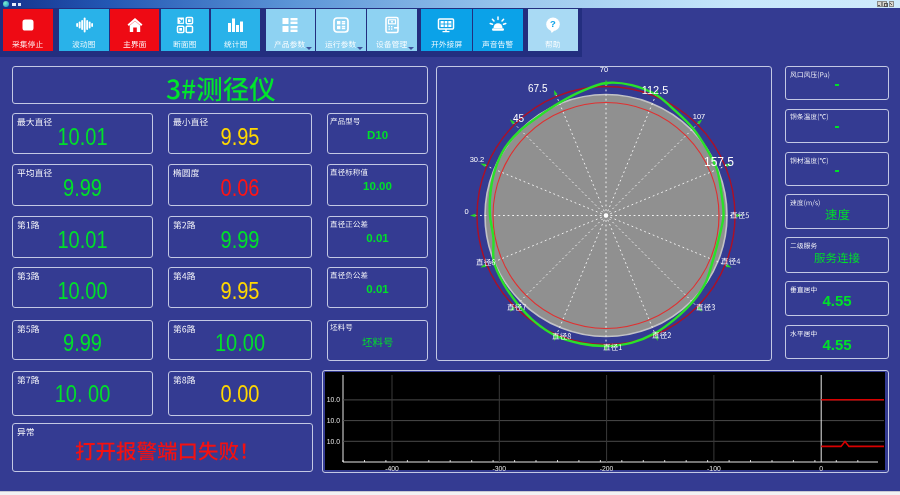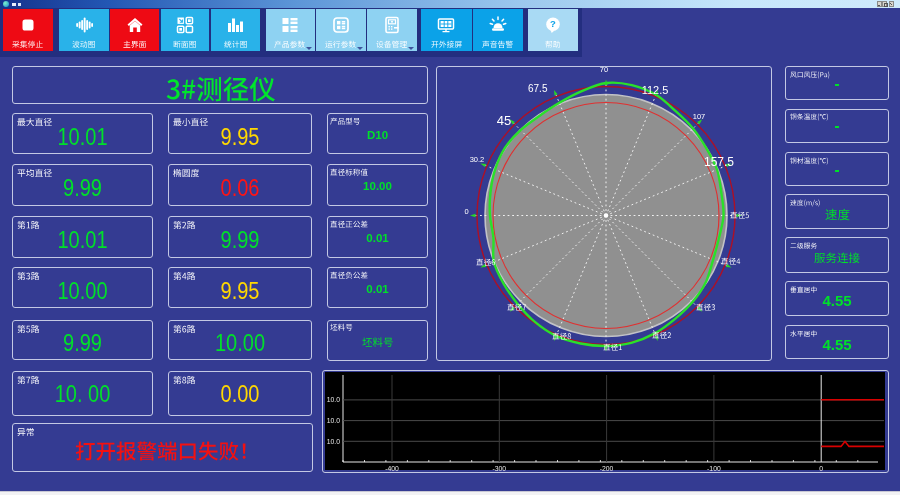--- a/index.html
+++ b/index.html
@@ -309,21 +309,21 @@
     <polygon points="44.4,201.5 48.8,197.9 50.1,201.0" fill="#28d428"></polygon>
     <polygon points="73.8,245.7 76.5,240.6 78.9,243.0" fill="#28d428"></polygon>
     <polygon points="118.0,275.1 118.5,269.4 121.6,270.7" fill="#28d428"></polygon>
     <polygon points="170.0,285.5 168.3,280.0 171.7,280.0" fill="#28d428"></polygon>
     <polygon points="222.0,275.1 218.4,270.7 221.5,269.4" fill="#28d428"></polygon>
     <polygon points="266.2,245.7 261.1,243.0 263.5,240.6" fill="#28d428"></polygon>
     <polygon points="295.6,201.5 289.9,201.0 291.2,197.9" fill="#28d428"></polygon>
   </svg>
 <div style="position:absolute;left:584px;top:64.5px;width:40px;text-align:center;font-size:7.5px;color:#fff">70</div>
 <div style="position:absolute;left:528px;top:83.0px;width:40px;font-size:10px;color:#fff">67.5</div>
-<div style="position:absolute;left:484px;top:113.0px;width:40px;text-align:center;font-size:13px;color:#fff">45</div>
+<div style="position:absolute;left:484px;top:113.0px;width:40px;text-align:right;font-size:10px;color:#fff">45</div>
 <div style="position:absolute;left:457px;top:154.5px;width:40px;text-align:center;font-size:7.5px;color:#fff">30.2</div>
 <div style="position:absolute;left:446.5px;top:207.0px;width:40px;text-align:center;font-size:7.5px;color:#fff">0</div>
 <div style="position:absolute;left:635px;top:83.5px;width:40px;text-align:center;font-size:11px;color:#fff">112.5</div>
 <div style="position:absolute;left:679px;top:112.0px;width:40px;text-align:center;font-size:7.5px;color:#fff">107</div>
 <div style="position:absolute;left:699px;top:154.5px;width:40px;text-align:center;font-size:12px;color:#fff">157.5</div>
 <svg style="position:absolute;left:730.3px;top:209.7px;overflow:visible" width="21" height="11">
     <path transform="translate(0,8.06)" d="M1.4 -4.6V-0.2H0.3V0.3H7.3V-0.2H6.2V-4.6H3.8L3.9 -5.2H7.0V-5.7H4.0L4.1 -6.3L3.5 -6.4L3.4 -5.7H0.6V-5.2H3.3L3.2 -4.6ZM2.0 -3.0H5.6V-2.4H2.0ZM2.0 -3.5V-4.1H5.6V-3.5ZM2.0 -2.0H5.6V-1.3H2.0ZM2.0 -0.2V-0.9H5.6V-0.2Z M9.6 -6.4C9.2 -5.8 8.6 -5.2 8.0 -4.8C8.1 -4.7 8.2 -4.5 8.3 -4.3C8.9 -4.8 9.7 -5.5 10.1 -6.2ZM10.5 -6.0V-5.5H13.4C12.7 -4.5 11.2 -3.6 10.0 -3.2C10.1 -3.1 10.2 -2.9 10.3 -2.7C11.1 -3.0 11.8 -3.4 12.5 -3.9C13.2 -3.5 14.1 -3.1 14.6 -2.8L14.9 -3.3C14.4 -3.5 13.7 -3.9 13.0 -4.2C13.5 -4.7 14.0 -5.2 14.3 -5.8L13.9 -6.0L13.8 -6.0ZM10.5 -2.5V-2.0H12.2V-0.1H10.0V0.4H14.9V-0.1H12.8V-2.0H14.4V-2.5ZM9.7 -4.7C9.3 -3.9 8.5 -3.1 7.9 -2.6C8.0 -2.5 8.1 -2.2 8.2 -2.1C8.4 -2.3 8.7 -2.5 9.0 -2.8V0.6H9.6V-3.5C9.8 -3.8 10.0 -4.2 10.2 -4.5Z M17.2 0.1C18.1 0.1 19.0 -0.6 19.0 -1.8C19.0 -3.0 18.3 -3.6 17.3 -3.6C17.0 -3.6 16.8 -3.5 16.5 -3.4L16.6 -5.0H18.7V-5.6H16.0L15.9 -3.0L16.2 -2.7C16.5 -2.9 16.8 -3.1 17.2 -3.1C17.9 -3.1 18.3 -2.6 18.3 -1.8C18.3 -1.0 17.8 -0.5 17.1 -0.5C16.5 -0.5 16.1 -0.8 15.8 -1.1L15.4 -0.6C15.8 -0.3 16.3 0.1 17.2 0.1Z" fill="#ffffff"></path>
   </svg>
 <svg style="position:absolute;left:721.3px;top:256.2px;overflow:visible" width="21" height="11">
     <path transform="translate(0,8.06)" d="M1.4 -4.6V-0.2H0.3V0.3H7.3V-0.2H6.2V-4.6H3.8L3.9 -5.2H7.0V-5.7H4.0L4.1 -6.3L3.5 -6.4L3.4 -5.7H0.6V-5.2H3.3L3.2 -4.6ZM2.0 -3.0H5.6V-2.4H2.0ZM2.0 -3.5V-4.1H5.6V-3.5ZM2.0 -2.0H5.6V-1.3H2.0ZM2.0 -0.2V-0.9H5.6V-0.2Z M9.6 -6.4C9.2 -5.8 8.6 -5.2 8.0 -4.8C8.1 -4.7 8.2 -4.5 8.3 -4.3C8.9 -4.8 9.7 -5.5 10.1 -6.2ZM10.5 -6.0V-5.5H13.4C12.7 -4.5 11.2 -3.6 10.0 -3.2C10.1 -3.1 10.2 -2.9 10.3 -2.7C11.1 -3.0 11.8 -3.4 12.5 -3.9C13.2 -3.5 14.1 -3.1 14.6 -2.8L14.9 -3.3C14.4 -3.5 13.7 -3.9 13.0 -4.2C13.5 -4.7 14.0 -5.2 14.3 -5.8L13.9 -6.0L13.8 -6.0ZM10.5 -2.5V-2.0H12.2V-0.1H10.0V0.4H14.9V-0.1H12.8V-2.0H14.4V-2.5ZM9.7 -4.7C9.3 -3.9 8.5 -3.1 7.9 -2.6C8.0 -2.5 8.1 -2.2 8.2 -2.1C8.4 -2.3 8.7 -2.5 9.0 -2.8V0.6H9.6V-3.5C9.8 -3.8 10.0 -4.2 10.2 -4.5Z M17.8 0.0H18.4V-1.5H19.2V-2.1H18.4V-5.6H17.7L15.4 -2.0V-1.5H17.8ZM17.8 -2.1H16.1L17.3 -4.0C17.5 -4.3 17.7 -4.5 17.8 -4.8H17.8C17.8 -4.5 17.8 -4.1 17.8 -3.8Z" fill="#ffffff"></path>

